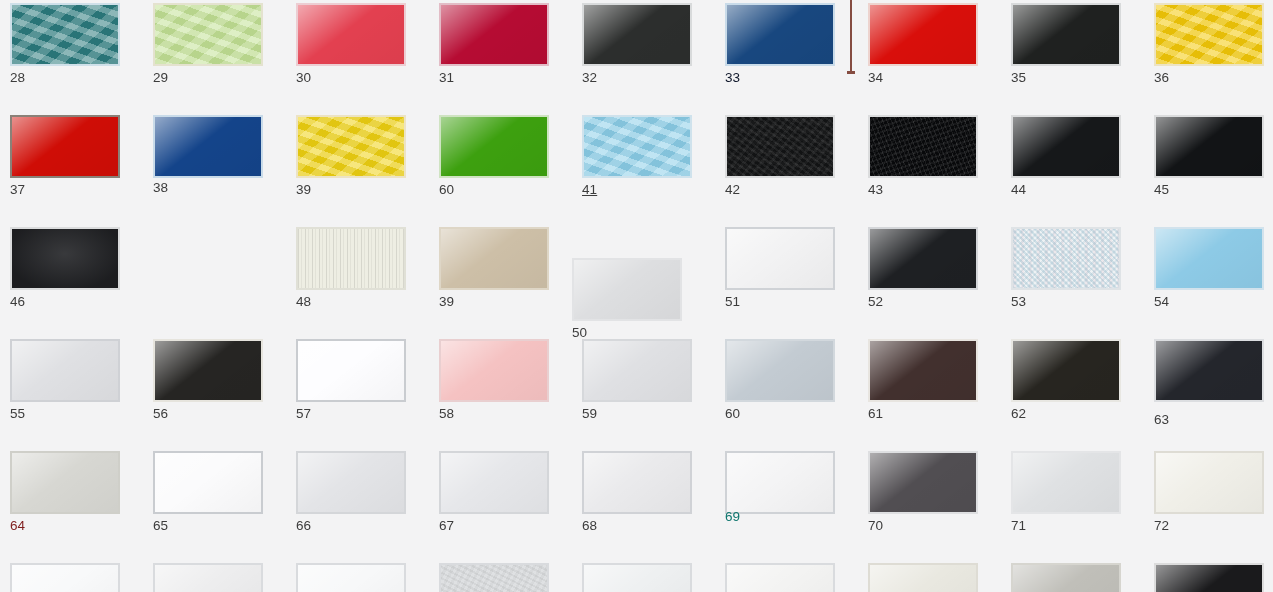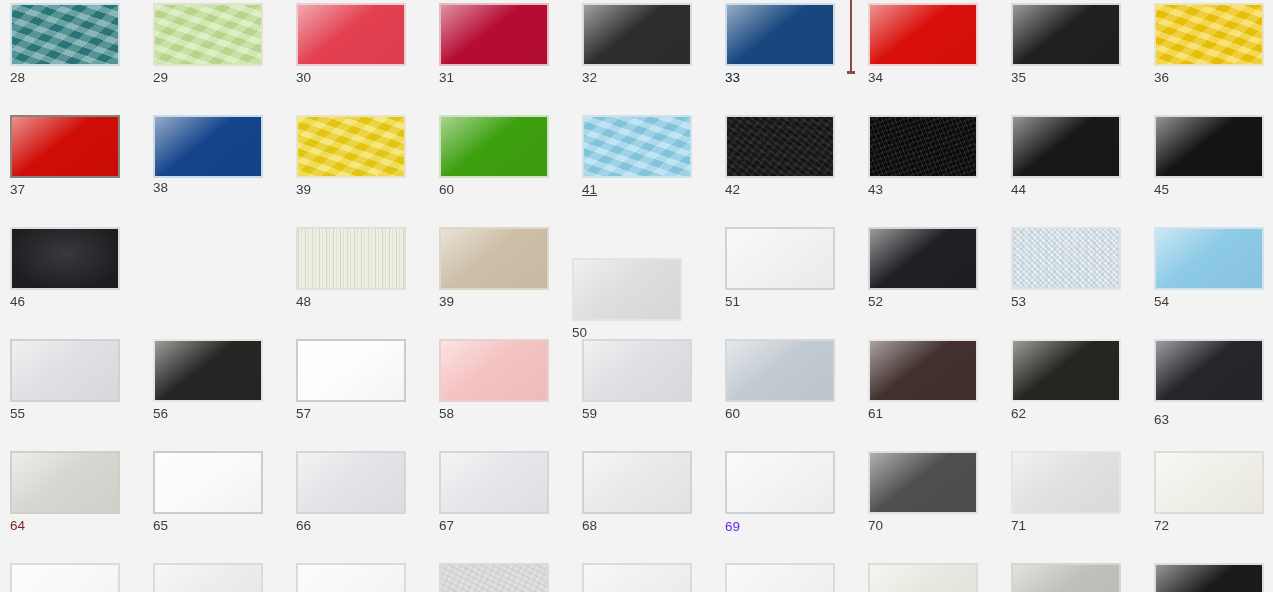--- a/index.html
+++ b/index.html
@@ -400,21 +400,21 @@
     <div class="swatch-cell" style="left: 582px; top: 451px;">
       <div class="swatch-thumb" style="width: 106px; height: 59px; border-color: rgb(208, 210, 214);">
         <div class="swatch-fill tex-soft" style="background: rgb(234, 234, 236);"></div>
       </div>
       <div class="swatch-label" style="top: 66px; color: rgb(60, 60, 60);">68</div>
     </div>
     <div class="swatch-cell" style="left: 725px; top: 451px;">
       <div class="swatch-thumb" style="width: 106px; height: 59px; border-color: rgb(207, 210, 214);">
         <div class="swatch-fill tex-soft" style="background: rgb(244, 244, 245);"></div>
       </div>
-      <div class="swatch-label" style="top: 67px; color: #6d28d9;">69</div>
+      <div class="swatch-label" style="top: 57px; color: #0f766e;">69</div>
     </div>
     <div class="swatch-cell" style="left: 868px; top: 451px;">
       <div class="swatch-thumb" style="width: 106px; height: 59px; border-color: rgb(222, 223, 225);">
         <div class="swatch-fill tex-soft" style="background: rgb(81, 78, 82);"></div>
       </div>
       <div class="swatch-label" style="top: 66px; color: rgb(60, 60, 60);">70</div>
     </div>
     <div class="swatch-cell" style="left: 1011px; top: 451px;">
       <div class="swatch-thumb" style="width: 106px; height: 59px; border-color: rgb(228, 229, 231);">
         <div class="swatch-fill tex-soft" style="background: rgb(223, 225, 227);"></div>

